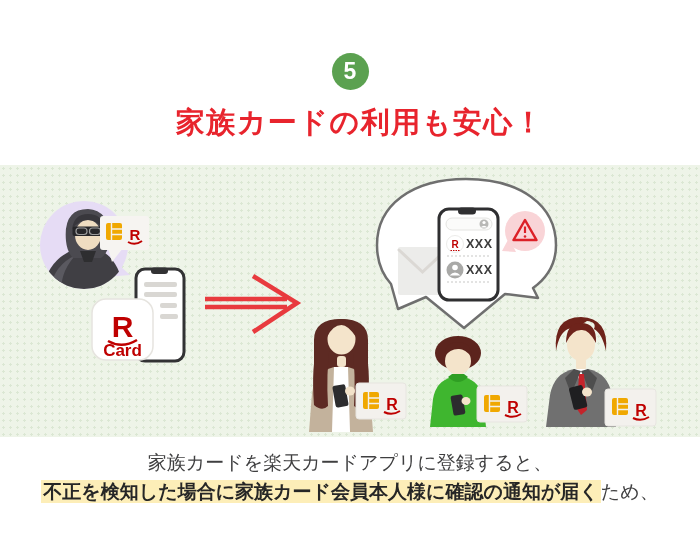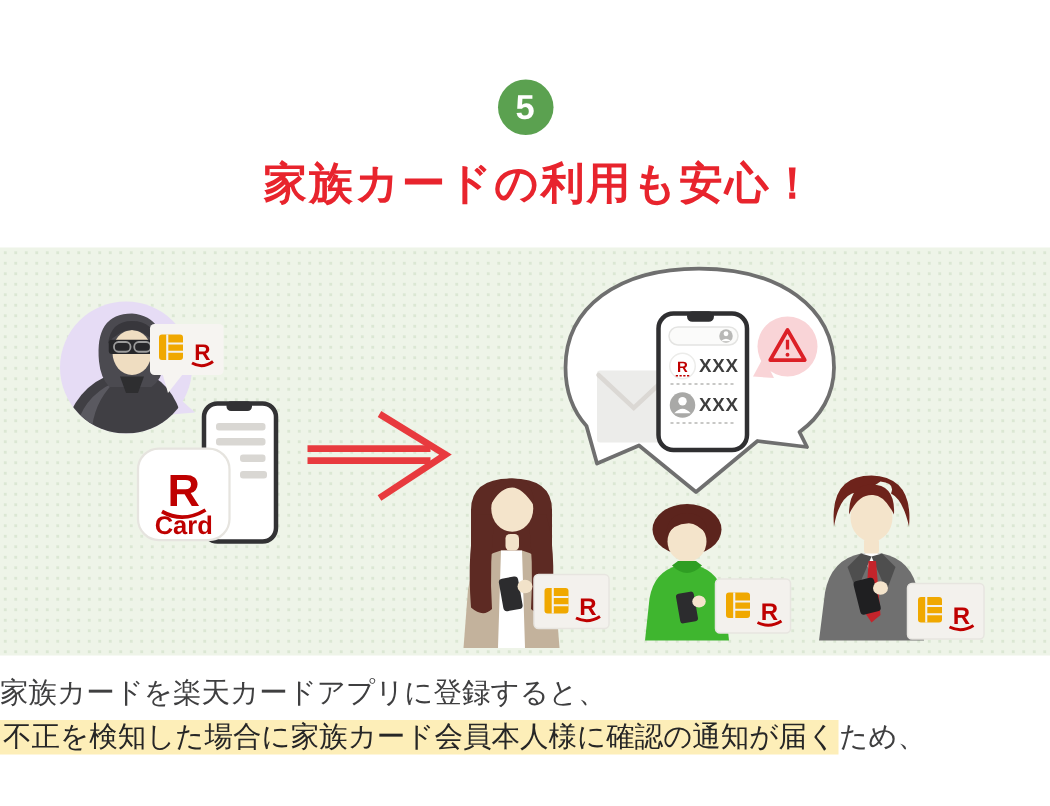--- a/index.html
+++ b/index.html
@@ -17,26 +17,26 @@
   }
   .illustration{
     position:absolute;top:165px;left:0;width:700px;height:272px;
     background-color:#eef4e8;
     background-image:radial-gradient(rgba(183,206,172,0.35) 1px, transparent 1.2px);
     background-size:7px 7px;
   }
   .illustration svg{position:absolute;top:0;left:0;}
   .caption{
     position:absolute;top:437px;left:0;width:700px;height:76px;
-    color:#3f3f40;font-size:19px;line-height:29px;padding-top:0;
+    text-align:center;color:#3f3f40;font-size:19px;line-height:29px;padding-top:0;
   }
   .caption p{margin:0;}
   .caption .l1{margin-top:11px;}
   .hl{
-    font-weight:normal;color:#262626;background:#fdeeb8;padding:1px 2px;
+    font-weight:bold;color:#262626;background:#fdeeb8;padding:1px 2px;
   }
   text{font-family:"Liberation Sans",sans-serif;}
 </style>
 </head>
 <body>
 
 <div class="page">
 
   <div class="header">
     <div class="step-badge">5</div>

